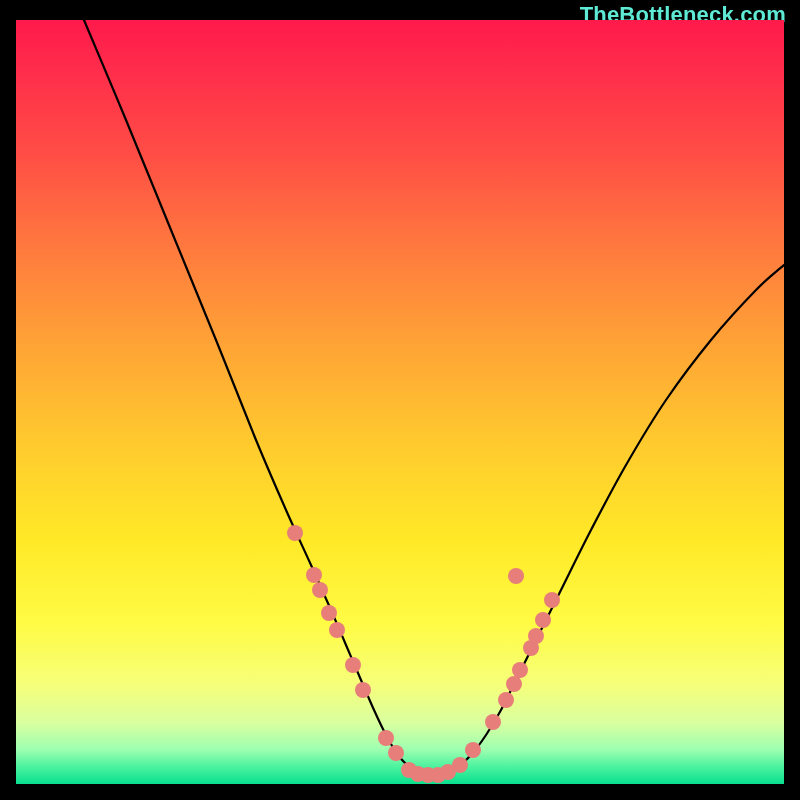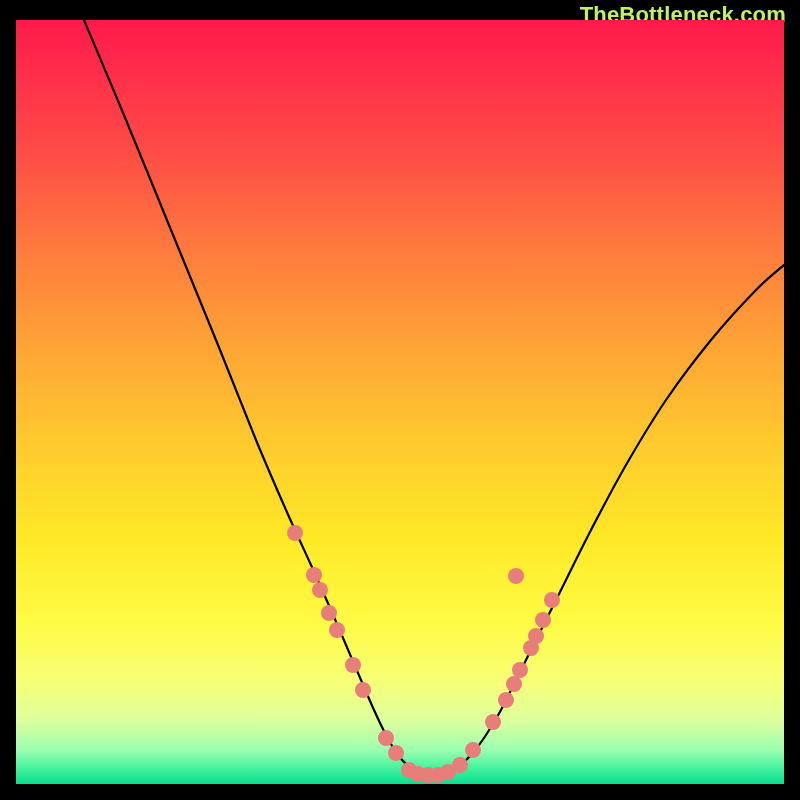--- a/index.html
+++ b/index.html
@@ -24,21 +24,21 @@
     left: 16px;
     top: 20px;
     width: 768px;
     height: 764px;
     overflow: hidden;
   }
   .watermark {
     position: absolute;
     top: 2px;
     right: 14px;
-    color: #bef264;
+    color: #5eead4;
     font-size: 22px;
     font-weight: 600;
     letter-spacing: 0.2px;
     user-select: none;
   }
   svg { display: block; }
 </style>
 </head>
 <body>
 

